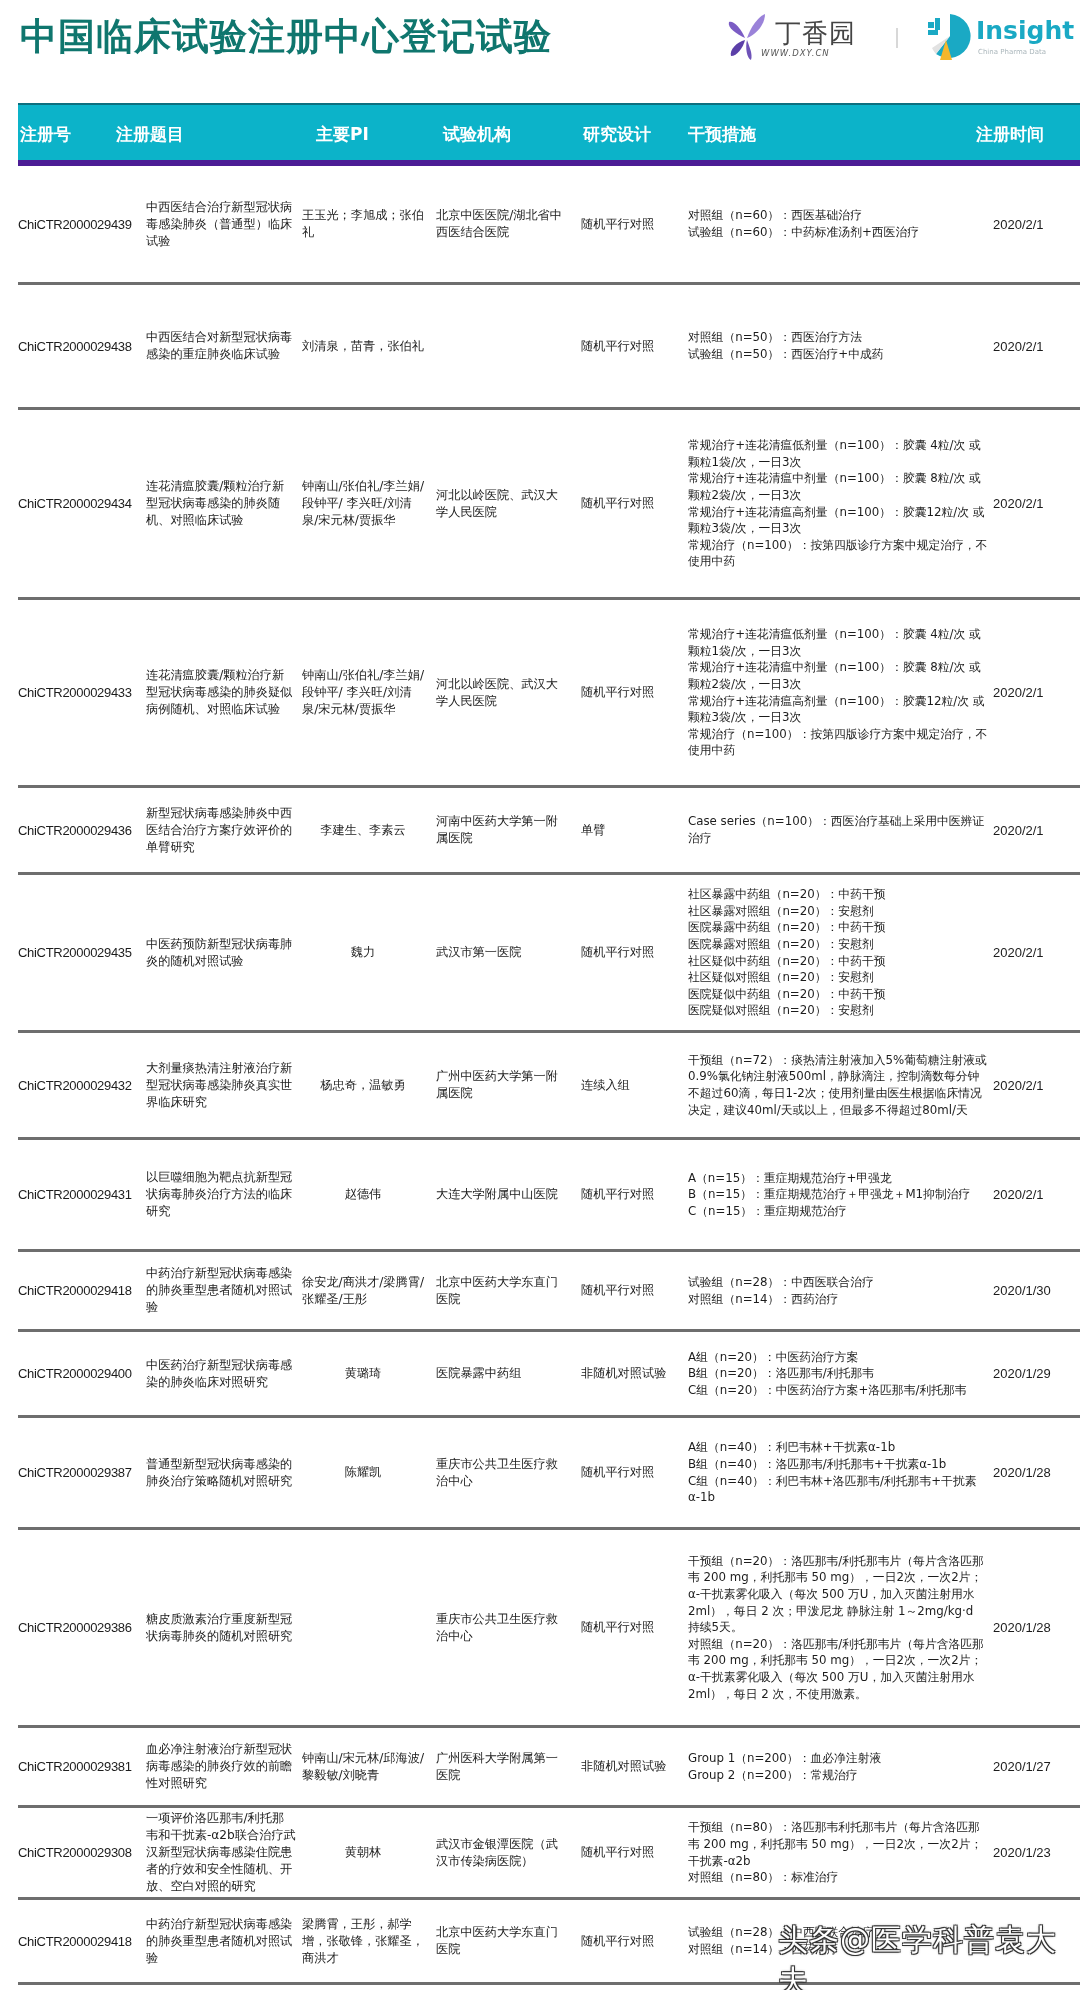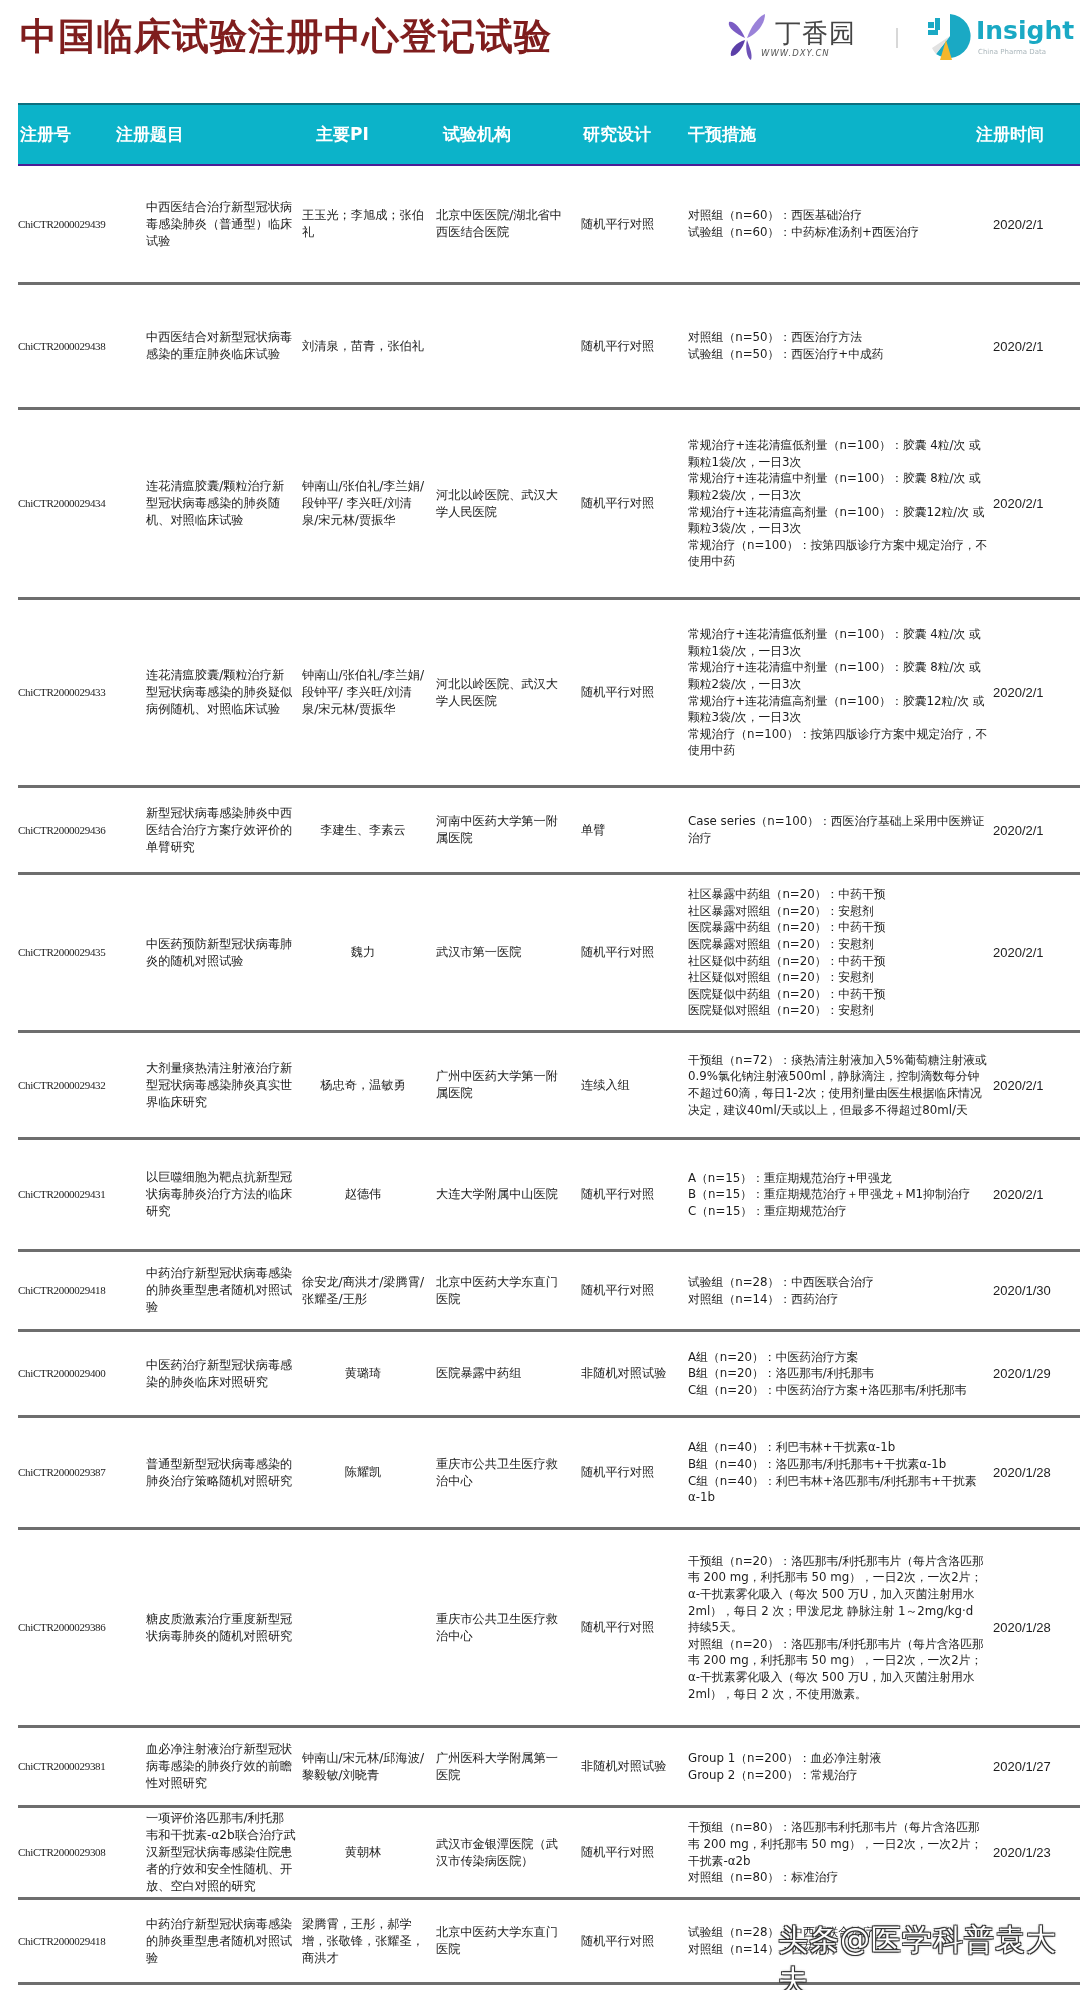--- a/index.html
+++ b/index.html
@@ -1,39 +1,39 @@
 <!DOCTYPE html>
 <html><head>
 <meta charset="utf-8">
 <style>
   * { box-sizing: border-box; margin: 0; padding: 0; }
   html, body { width: 1080px; height: 1990px; background: #ffffff; overflow: hidden; }
   body { font-family: "DejaVu Sans", "Liberation Sans", sans-serif; color: #1a1a1a; position: relative; }
 
   .top { position: absolute; left: 0; top: 0; width: 1080px; height: 100px; }
-  .title { position: absolute; left: 20px; top: 12px; font-size: 37px; font-weight: bold; letter-spacing: 1px; color: #7f1d1d; font-family: "DejaVu Sans", sans-serif; }
+  .title { position: absolute; left: 20px; top: 12px; font-size: 37px; font-weight: bold; letter-spacing: 1px; color: #0f766e; font-family: "DejaVu Sans", sans-serif; }
 
   .logo-dxy { position: absolute; left: 725px; top: 12px; width: 140px; height: 55px; text-align: center; }
   .logo-dxy .mark { position: absolute; left: 0; top: 0; width: 42px; height: 50px; }
   .logo-dxy .cn { position: absolute; left: 50px; top: 4px; font-size: 26px; color: #444; font-weight: normal; letter-spacing: 1px; }
   .logo-dxy .url { position: absolute; left: 36px; top: 36px; font-size: 8.5px; color: #555; letter-spacing: 1px; font-style: italic; }
   .logo-sep { position: absolute; left: 896px; top: 28px; width: 2px; height: 20px; background: #d8d8d8; }
   .logo-insight { position: absolute; left: 926px; top: 10px; width: 150px; height: 60px; }
   .logo-insight .mark { position: absolute; left: 0; top: 0; width: 48px; height: 52px; }
   .logo-insight .name { position: absolute; left: 50px; top: 6px; font-size: 25px; font-weight: bold; color: #1aa9c4; }
   .logo-insight .sub { position: absolute; left: 52px; top: 38px; font-size: 7px; color: #aab6bb; }
 
   .table { position: absolute; left: 18px; top: 103px; width: 1062px; }
-  .thead { height: 63px; background: #0cb3c9; border-top: 2px solid #0d6f7f; border-bottom: 2px solid #4c1d95; position: relative; }
+  .thead { height: 63px; background: #0cb3c9; border-top: 2px solid #0d6f7f; border-bottom: 6px solid #4c1d95; position: relative; }
   .th { position: absolute; top: 18px; color: #ffffff; font-size: 17px; font-weight: bold; white-space: nowrap; }
 
   .row { position: relative; border-bottom: 3px solid #6e6e6e; }
   .cell { position: absolute; top: 0; height: 100%; display: flex; align-items: center; font-size: 12.2px; line-height: 17px; color: #1c1c1c; }
   .cell span { display: block; white-space: pre-line; }
-  .c-id { left: 0; width: 120px; font-family: Liberation Serif, serif; font-size: 11px; letter-spacing: -0.3px; }
+  .c-id { left: 0; width: 120px; font-family: Liberation Sans, sans-serif; font-size: 13px; letter-spacing: -0.3px; }
   .c-title { left: 128px; width: 150px; }
   .c-pi { left: 284px; width: 122px; justify-content: center; }
   .c-org { left: 418px; width: 130px; }
   .c-design { left: 563px; width: 110px; }
   .c-int { left: 670px; width: 300px; font-size: 11.8px; line-height: 16.6px; }
   .c-date { left: 975px; width: 90px; font-family: "Liberation Sans", sans-serif; font-size: 13px; }
 
   .watermark { position: absolute; left: 778px; top: 1920px; font-size: 30px; color: #ffffff; font-weight: normal; letter-spacing: 1px;
     text-shadow: -1px -1px 0 #333, 1px -1px 0 #333, -1px 1px 0 #333, 1px 1px 0 #333, 0 0 3px #555; }
 </style>

